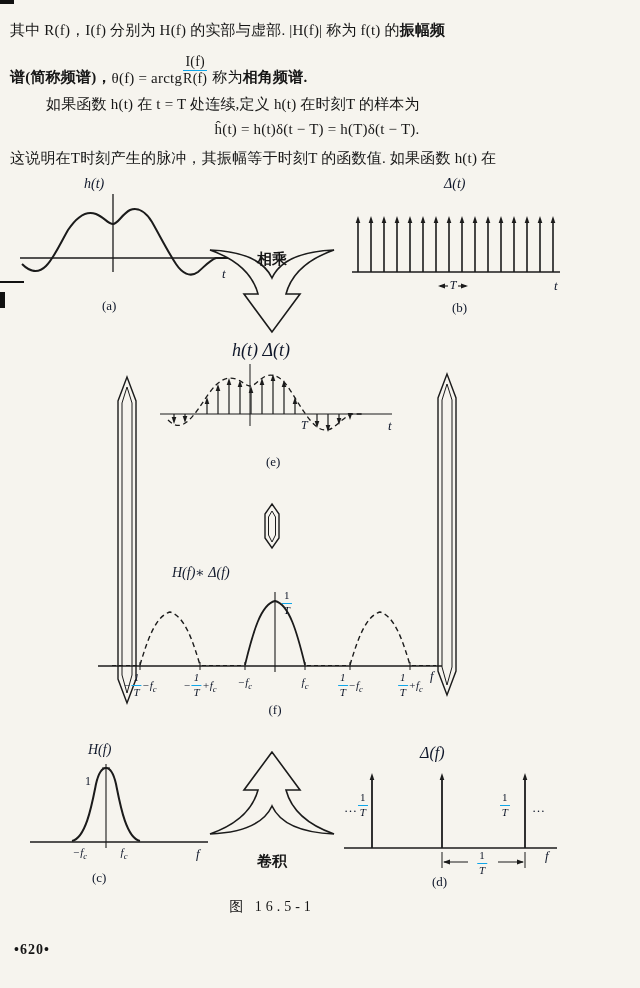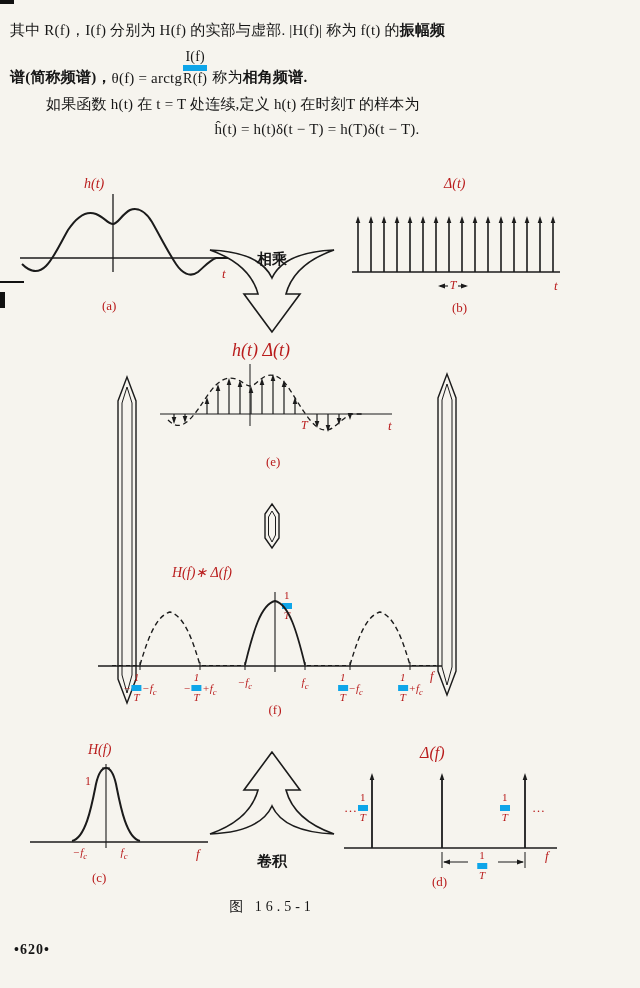--- a/index.html
+++ b/index.html
@@ -4,26 +4,26 @@
 <style>
   html,body{margin:0;padding:0;}
   body{width:640px;height:988px;background:#e9e7e2;}
   .page{position:relative;width:640px;height:988px;background:#f6f4ee;overflow:hidden;
         font-family:"Liberation Serif","DejaVu Serif",serif;color:#161616;}
   .tl{position:absolute;left:10px;right:16px;font-size:15px;letter-spacing:0.2px;}
   .b{font-weight:bold;}
   .tl2{display:flex;align-items:flex-end;}
   .center{text-align:center;}
   .indent{text-indent:36px;}
-  .lbl{position:absolute;font-size:13px;white-space:nowrap;color:#b91c1c;display:inline-flex;align-items:center;font-family:Liberation Serif, serif;}
+  .lbl{position:absolute;font-size:13px;white-space:nowrap;color:#0f172a;display:inline-flex;align-items:center;}
   .math{font-style:italic;}
   .tag{font-style:normal;font-size:13px;}
   .ticklbl{font-size:11px;}
   .frac{display:inline-flex;flex-direction:column;align-items:center;line-height:1.05;vertical-align:middle;margin:0 1px;}
-  .frac .fnum{border-bottom:6px solid #0ea5e9;padding:0 2px 1px;}
+  .frac .fnum{border-bottom:1px solid #0ea5e9;padding:0 2px 1px;}
   .frac .fden{padding-top:1px;}
   .lbl sub,.ticklbl sub{font-size:8.5px;transform:translateY(4px);display:inline-block;font-style:italic;}
   .plot{position:absolute;}
   .plot svg{position:absolute;left:0;}
   .caption{position:absolute;font-size:14px;letter-spacing:4px;}
   .pagenum{position:absolute;font-size:14px;font-weight:bold;letter-spacing:1px;}
   .artifact{position:absolute;background:#111;}
   .arrowlabel{position:absolute;font-size:15px;font-weight:bold;transform:translateX(-50%);}
   .fig-svg{position:absolute;}
 </style>
@@ -44,20 +44,21 @@
     <span class="frac" style="font-size:14px">
       <span class="fnum">I(f)</span>
       <span class="fden">R(f)</span>
     </span>
     <span style="margin-left:4px">称为</span>
     <span class="b">相角频谱.</span>
   </p>
 
   <p class="tl center" style="top:106px">ĥ(t) = h(t)δ(t − T) = h(T)δ(t − T).</p>
   <p class="tl indent" style="top:80px">如果函数 h(t) 在 t = T 处连续,定义 h(t) 在时刻T 的样本为</p>
+  <p class="tl" style="top:134px">这说明在T时刻产生的脉冲，其振幅等于时刻T 的函数值.  如果函数 h(t) 在</p>
 
   <div class="plot" style="left:18px;top:178px;width:232px;height:140px">
     <span class="lbl math" style="left:66px;top:-2px;font-size:14px">h(t)</span>
     <svg width="232" height="105" style="top:14px">
       <line x1="2" y1="66" x2="224" y2="66" stroke="#1b1b1b" stroke-width="1.3"></line>
       <line x1="95" y1="2" x2="95" y2="80" stroke="#1b1b1b" stroke-width="1.3"></line>
       <path d="M4,72 C12,80 20,82 28,74 C36,66 42,52 50,38 C58,26 68,18 78,22 C86,25 90,32 95,32 C100,32 104,22 112,18 C120,15 128,20 134,30 C142,44 150,60 158,72 C164,81 172,86 180,80 C186,75 192,68 198,66 L210,66" fill="none" stroke="#1b1b1b" stroke-width="2"></path>
     </svg>
     <span class="lbl math" style="left:204px;top:88px">t</span>
     <span class="lbl tag" style="left:84px;top:120px">(a)</span>

